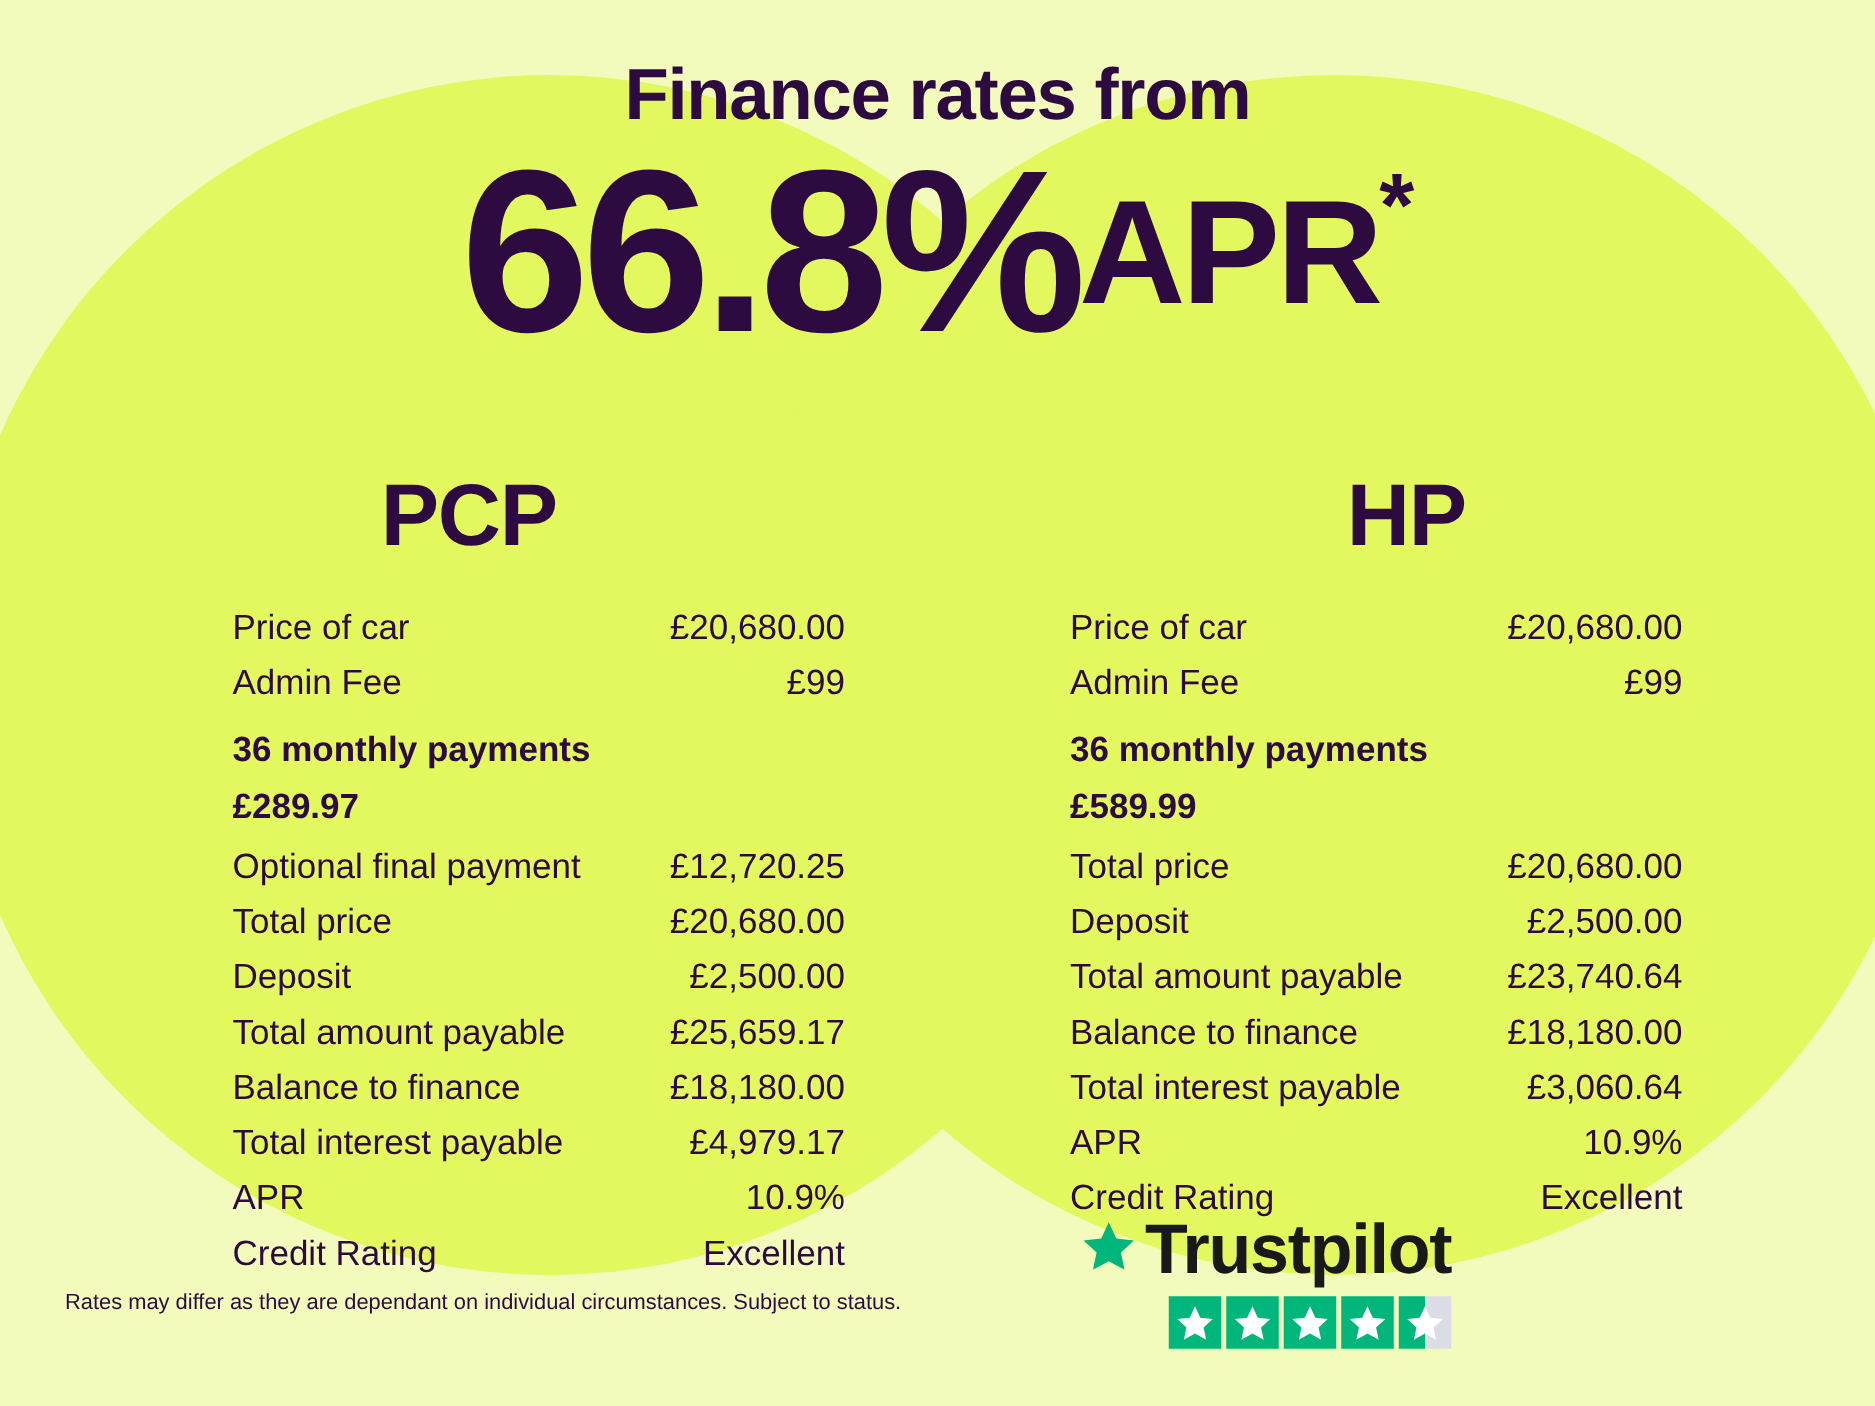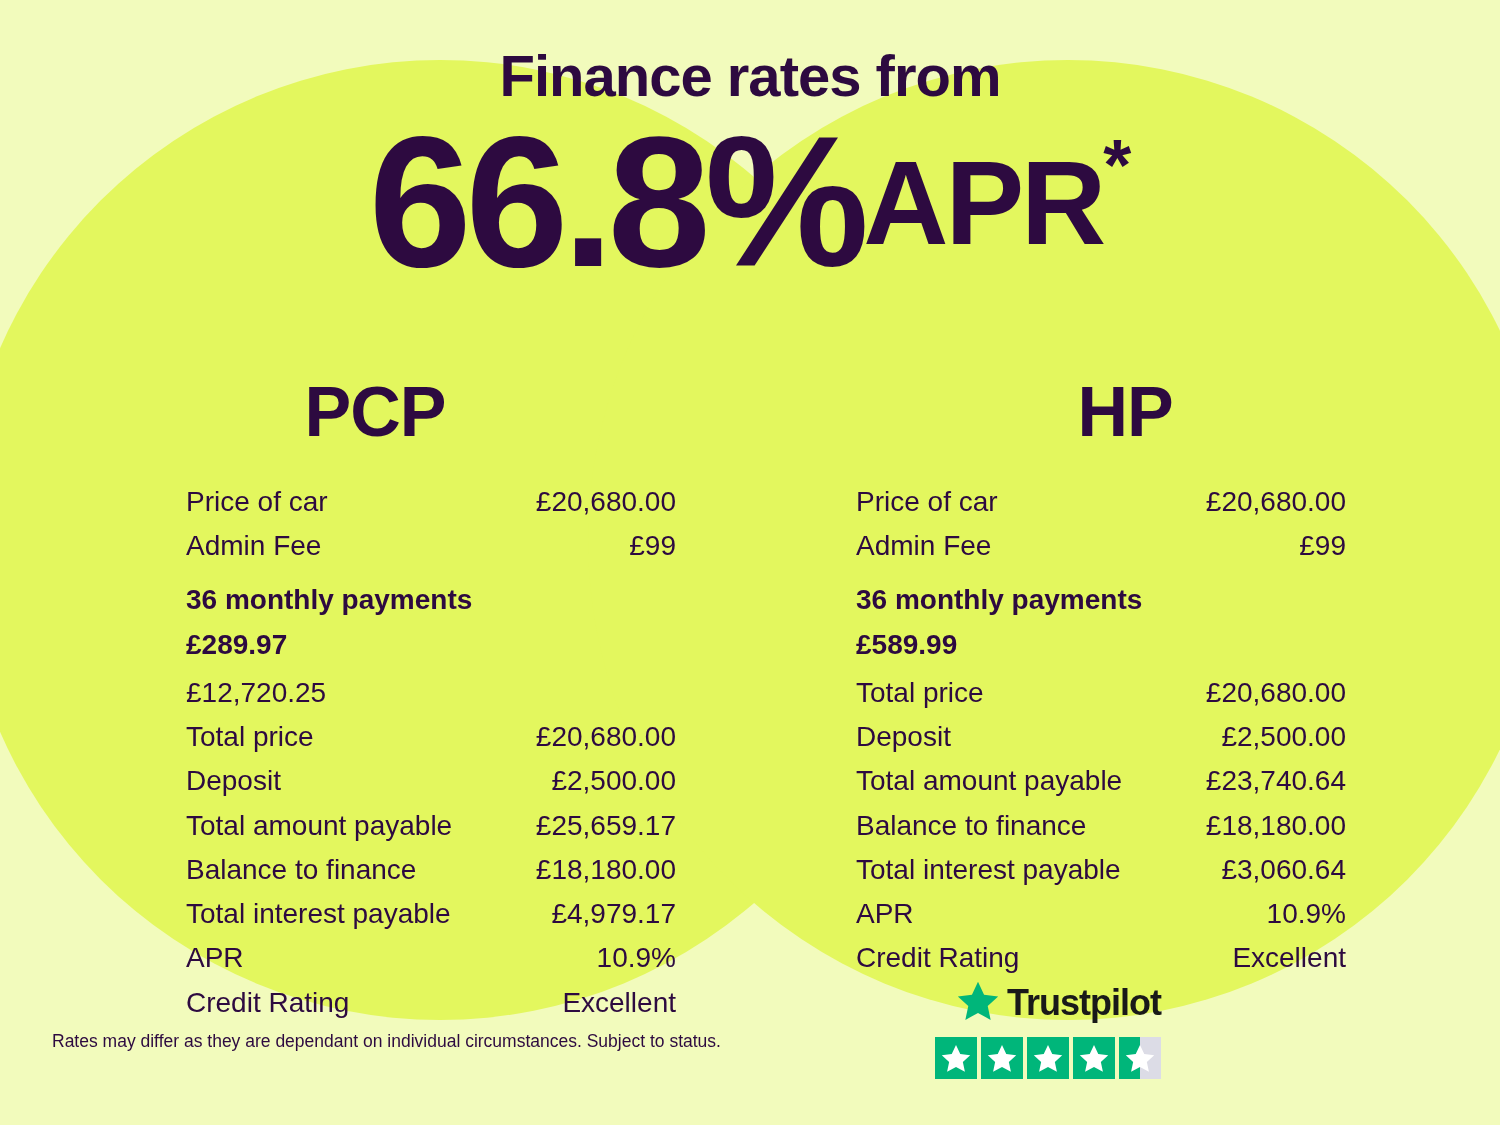--- a/index.html
+++ b/index.html
@@ -137,21 +137,21 @@
     z-index: 3;
     text-align: right;
   }
   .tp-top {
     display: flex;
     align-items: center;
     justify-content: flex-end;
     gap: 6px;
   }
   .tp-name {
-    font-size: 36px;
+    font-size: 56px;
     font-weight: bold;
     letter-spacing: -1px;
     color: #191919;
     line-height: 1;
   }
   .tp-stars {
     display: flex;
     gap: 4px;
     margin-top: 10px;
     justify-content: flex-end;
@@ -194,20 +194,21 @@
         </div>
         <div class="row">
           <span class="label">Admin Fee</span>
           <span class="value">£99</span>
         </div>
         <div class="row bold">
           <span class="label">36 monthly payments</span>
           <span class="value">£289.97</span>
         </div>
         <div class="row">
+          <span class="label">Optional final payment</span>
           <span class="value">£12,720.25</span>
         </div>
         <div class="row">
           <span class="label">Total price</span>
           <span class="value">£20,680.00</span>
         </div>
         <div class="row">
           <span class="label">Deposit</span>
           <span class="value">£2,500.00</span>
         </div>

